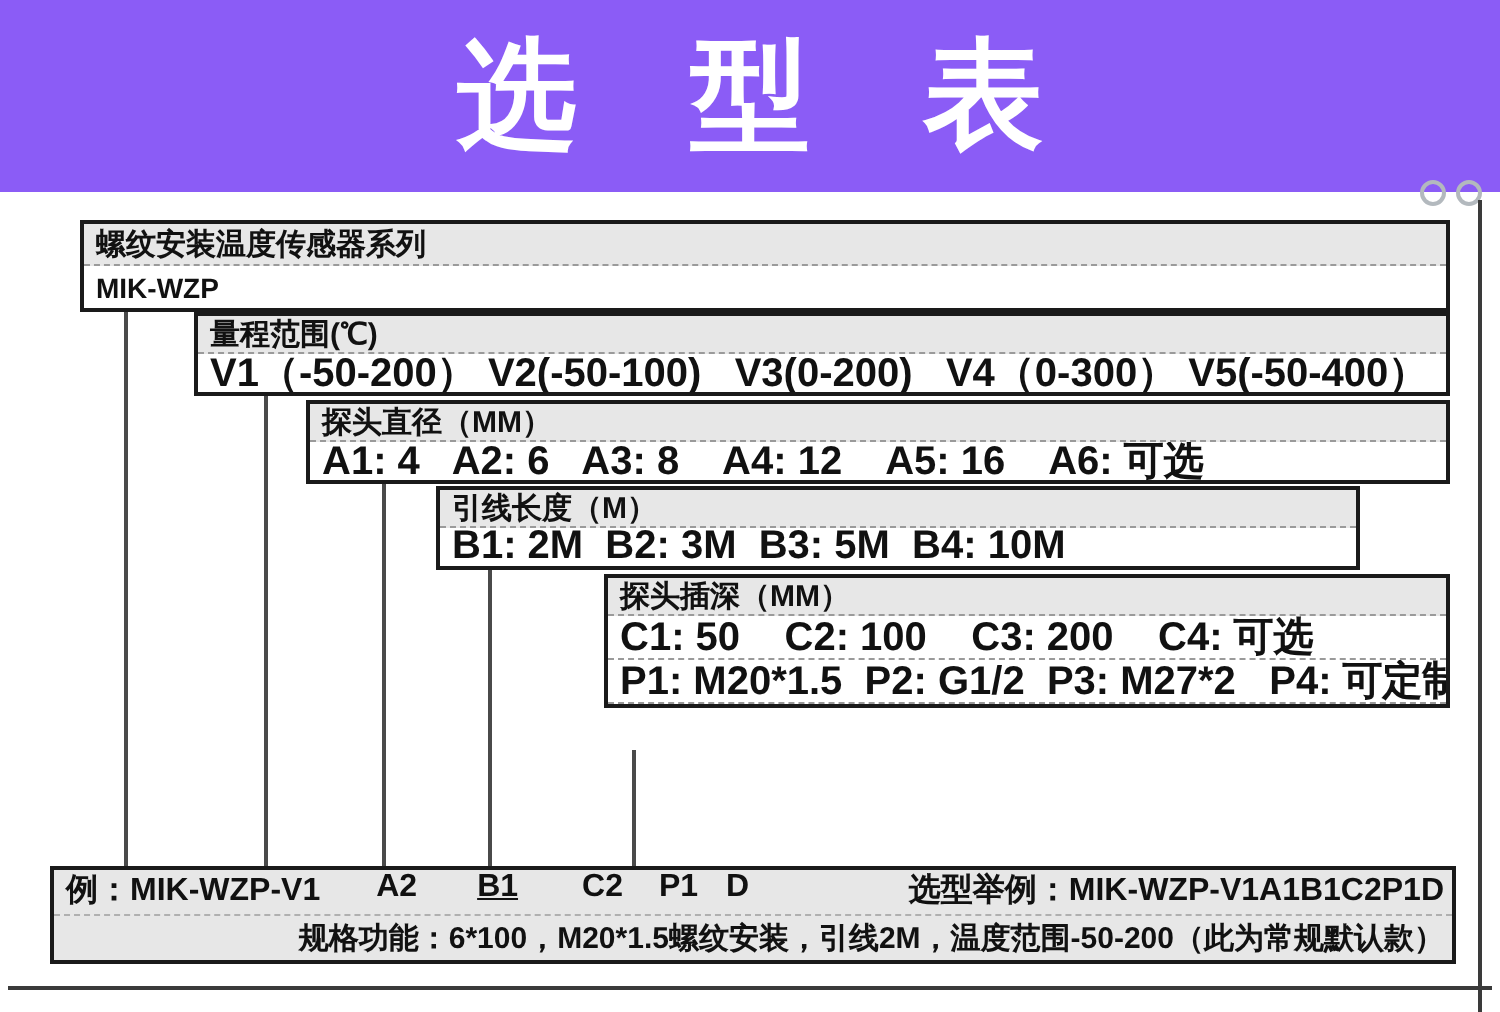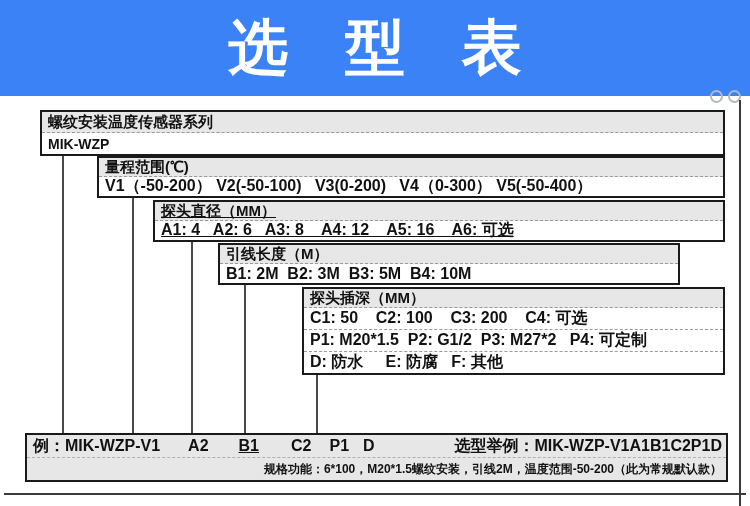--- a/index.html
+++ b/index.html
@@ -3,74 +3,74 @@
 <meta charset="utf-8">
 <style>
   html,body{margin:0;padding:0;background:#ffffff;}
   .page{
     position:relative;width:750px;height:506px;overflow:hidden;
     background:#ffffff;font-family:"Liberation Sans",sans-serif;color:#111;
   }
   
   .banner{
     position:absolute;left:0;top:0;width:750px;height:96px;
-    background:#3b82f6;display:flex;align-items:center;justify-content:center;
+    background:#8b5cf6;display:flex;align-items:center;justify-content:center;
   }
   .banner-title{
     color:#ffffff;font-size:60px;font-weight:bold;letter-spacing:20px;
     text-indent:20px;line-height:96px;white-space:pre;
   }
   
   .corner-marks{position:absolute;left:710px;top:90px;display:flex;gap:5px;}
   .corner-marks .dot{width:9px;height:9px;border:2px solid #b3b9be;border-radius:50%;background:transparent;}
   .frame-right{position:absolute;left:739px;top:100px;width:2px;height:406px;background:#3a3a3a;}
   .frame-bottom{position:absolute;left:4px;top:493px;width:742px;height:2px;background:#3a3a3a;}
   
   .box{position:absolute;border:2px solid #1a1a1a;background:#d946ef;box-sizing:border-box;}
   .row{display:flex;align-items:center;padding-left:6px;font-weight:bold;white-space:pre;overflow:hidden;}
   .row.hdr{background:#e7e7e7;border-bottom:1px dashed #9a9a9a;font-size:15px;}
-  .row.val{background:#ffffff;font-size:16px;}
+  .row.val{background:#ffffff;font-size:20px;}
   .row.val.dashed{border-bottom:1px dashed #9a9a9a;}
   .box1{left:40px;top:110px;width:685px;}
   .box1 .hdr{height:20px;}
   .box1 .val{height:21px;font-size:14px;}
   .box2{left:97px;top:156px;width:628px;}
-  .box3{left:153px;top:200px;width:572px;text-decoration:underline;}
+  .box3{left:153px;top:200px;width:572px;}
   .box4{left:218px;top:243px;width:462px;}
   .box2 .hdr,.box3 .hdr,.box4 .hdr{height:18px;}
   .box2 .val,.box3 .val,.box4 .val{height:19px;}
   .box5{left:302px;top:287px;width:423px;}
   .box5 .hdr{height:18px;}
   .box5 .val{height:21px;}
   
   .conn{position:absolute;width:2px;background:#4a4a4a;}
   .conn1{left:62px;top:156px;height:277px;}
   .conn2{left:132px;top:198px;height:235px;}
   .conn3{left:191px;top:242px;height:191px;}
   .conn4{left:244px;top:285px;height:148px;}
   .conn5{left:316px;top:375px;height:58px;}
   
   .example{
     position:absolute;left:25px;top:433px;width:703px;
     border:2px solid #1a1a1a;background:#e7e7e7;box-sizing:border-box;
   }
   .ex-row1{
-    display:flex;align-items:center;height:22px;border-bottom:1px dashed #b0b0b0;
+    display:flex;align-items:flex-start;height:22px;border-bottom:1px dashed #b0b0b0;
     font-weight:bold;font-size:16px;white-space:pre;padding:0 4px 0 6px;
   }
   .ex-row1 .code{display:inline-block;}
   .ex-row1 .c0{margin-left:28px;}
   .ex-row1 .c1{margin-left:30px;text-decoration:underline;}
   .ex-row1 .c2{margin-left:32px;}
   .ex-row1 .c3{margin-left:18px;}
   .ex-row1 .c4{margin-left:14px;}
   .ex-row1 .sample{margin-left:auto;}
   .ex-row2{
     height:22px;display:flex;align-items:center;justify-content:flex-end;
-    font-weight:bold;font-size:12px;white-space:pre;padding:0 4px 0 6px;
+    font-weight:bold;font-size:15px;white-space:pre;padding:0 4px 0 6px;
   }
 </style>
 </head>
 <body>
 
 <div class="page">
 
   <header class="banner">
     <div class="banner-title">选 型 表</div>
   </header>
@@ -99,21 +99,20 @@
 
   <section class="box box4">
     <div class="row hdr">引线长度（M）</div>
     <div class="row val">B1: 2M  B2: 3M  B3: 5M  B4: 10M</div>
   </section>
 
   <section class="box box5">
     <div class="row hdr">探头插深（MM）</div>
     <div class="row val dashed">C1: 50    C2: 100    C3: 200    C4: 可选</div>
     <div class="row val dashed">P1: M20*1.5  P2: G1/2  P3: M27*2   P4: 可定制</div>
-    <div class="row val">D: 防水     E: 防腐   F: 其他</div>
   </section>
 
   <div class="conn conn1"></div>
   <div class="conn conn2"></div>
   <div class="conn conn3"></div>
   <div class="conn conn4"></div>
   <div class="conn conn5"></div>
 
   <section class="example">
     <div class="ex-row1">

